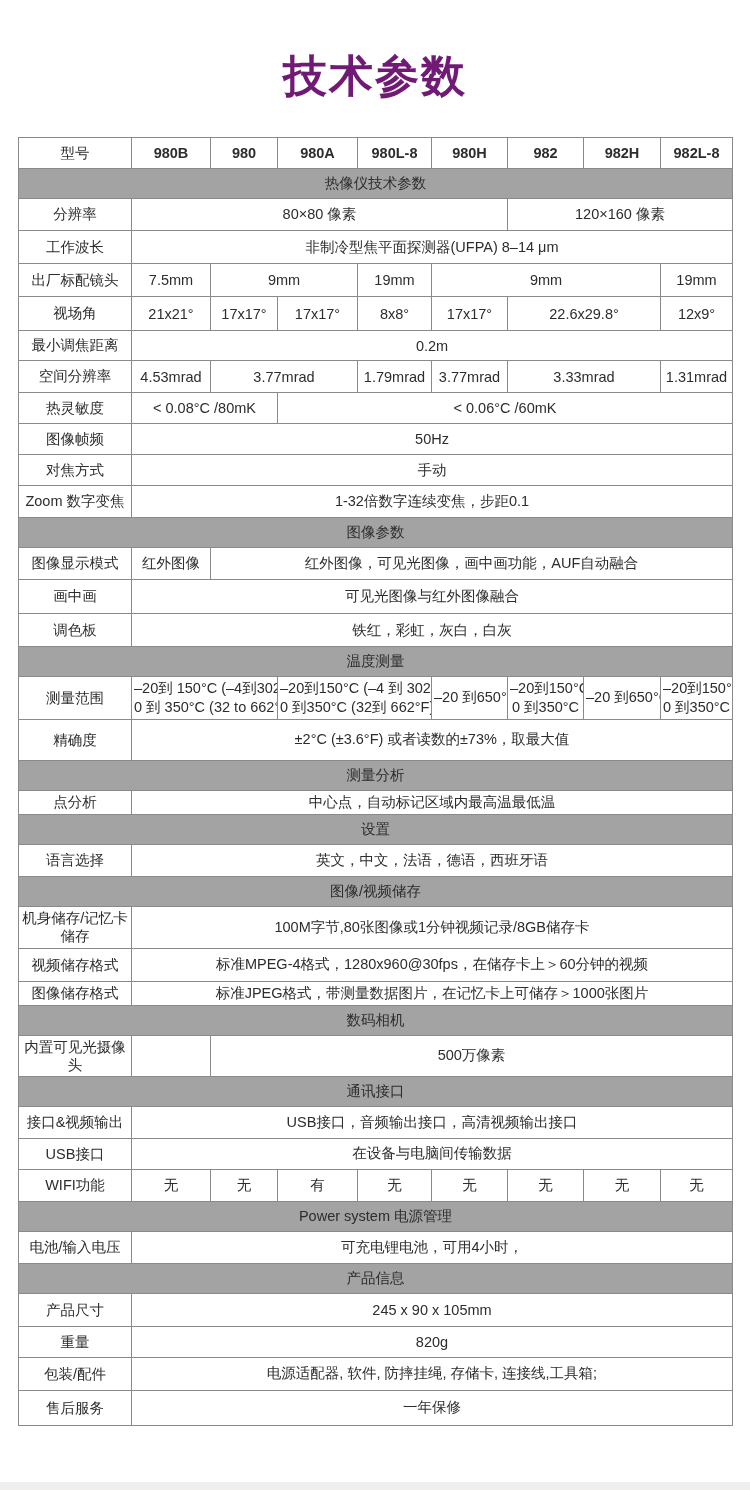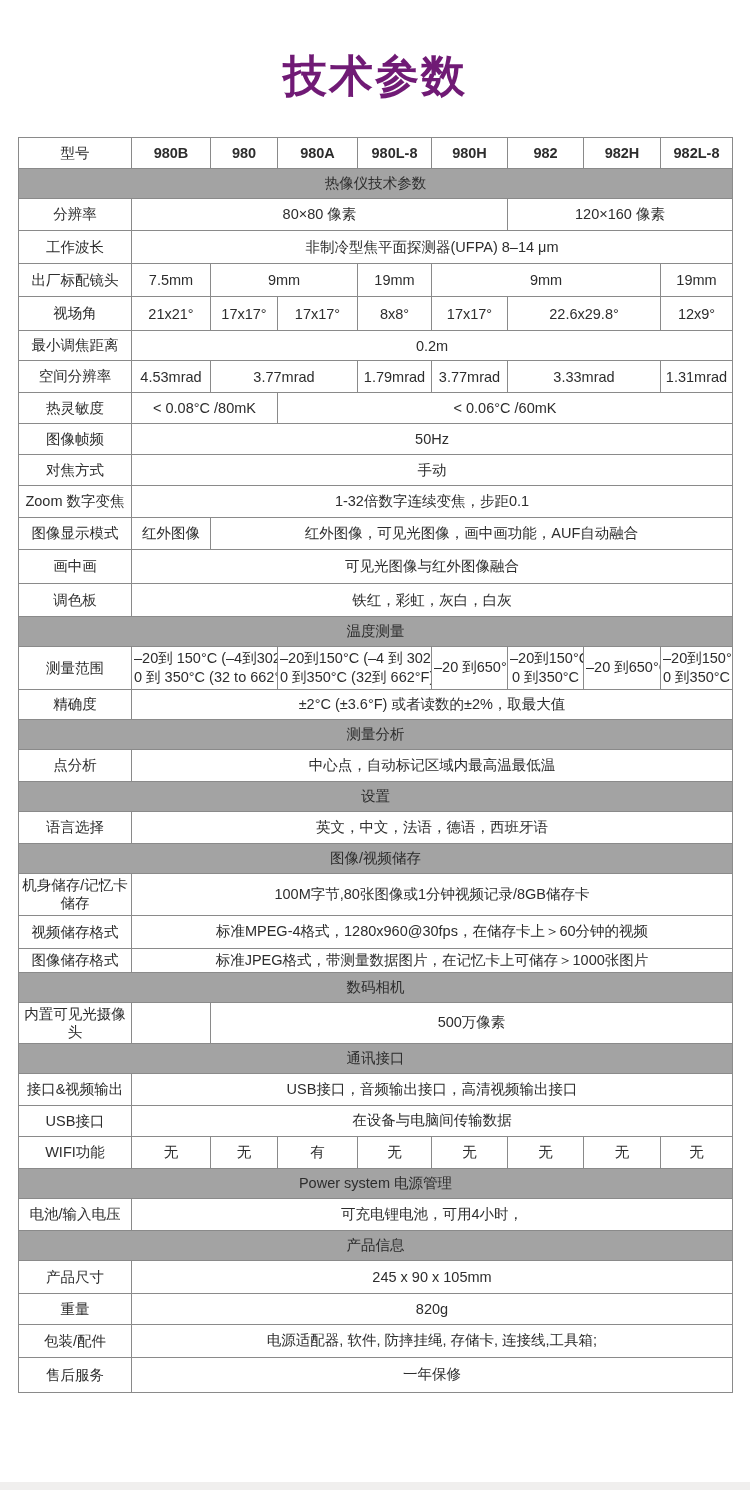--- a/index.html
+++ b/index.html
@@ -148,20 +148,23 @@
         <td colspan="8" class="value-cell">50Hz</td>
       </tr>
       <tr style="height: 31px;">
         <td class="label-cell">对焦方式</td>
         <td colspan="8" class="value-cell">手动</td>
       </tr>
       <tr style="height: 32px;">
         <td class="label-cell">Zoom 数字变焦</td>
         <td colspan="8" class="value-cell">1-32倍数字连续变焦，步距0.1</td>
       </tr>
+      <tr style="height: 30px;">
+        <td colspan="9" class="section-cell">图像参数</td>
+      </tr>
       <tr style="height: 32px;">
         <td class="label-cell">图像显示模式</td>
         <td colspan="1" class="value-cell">红外图像</td>
         <td colspan="7" class="value-cell">红外图像，可见光图像，画中画功能，AUF自动融合</td>
       </tr>
       <tr style="height: 34px;">
         <td class="label-cell">画中画</td>
         <td colspan="8" class="value-cell">可见光图像与红外图像融合</td>
       </tr>
       <tr style="height: 33px;">
@@ -185,28 +188,28 @@
         <td colspan="1" class="value-cell small-cell">
           <div>–20到150°C</div>
           <div>0 到350°C</div>
         </td>
         <td colspan="1" class="value-cell small-cell">–20 到650°C</td>
         <td colspan="1" class="value-cell small-cell">
           <div>–20到150°C</div>
           <div>0 到350°C</div>
         </td>
       </tr>
-      <tr style="height: 30px;">
+      <tr style="height: 41px;">
         <td class="label-cell">精确度</td>
-        <td colspan="8" class="value-cell">±2°C (±3.6°F) 或者读数的±2%，取最大值</td>
+        <td colspan="8" class="value-cell">±2°C (±3.6°F) 或者读数的±73%，取最大值</td>
       </tr>
       <tr style="height: 30px;">
         <td colspan="9" class="section-cell">测量分析</td>
       </tr>
-      <tr style="height: 32px;">
+      <tr style="height: 24px;">
         <td class="label-cell">点分析</td>
         <td colspan="8" class="value-cell">中心点，自动标记区域内最高温最低温</td>
       </tr>
       <tr style="height: 30px;">
         <td colspan="9" class="section-cell">设置</td>
       </tr>
       <tr style="height: 32px;">
         <td class="label-cell">语言选择</td>
         <td colspan="8" class="value-cell">英文，中文，法语，德语，西班牙语</td>
       </tr>

